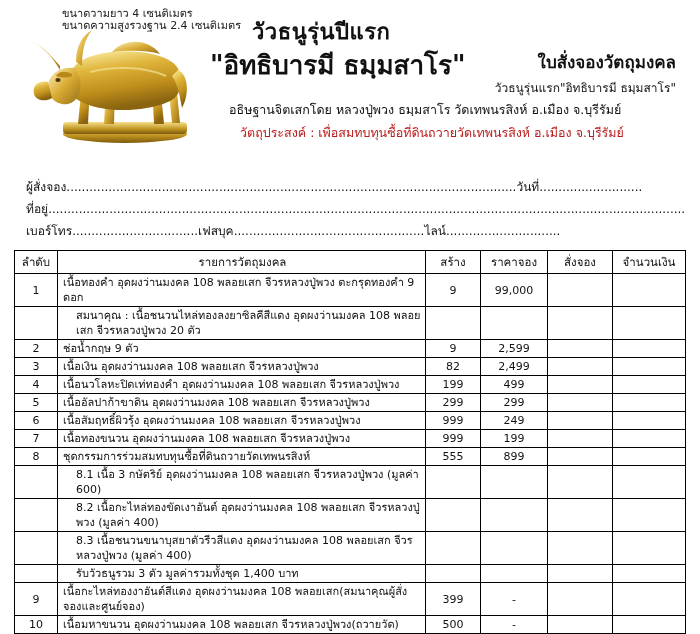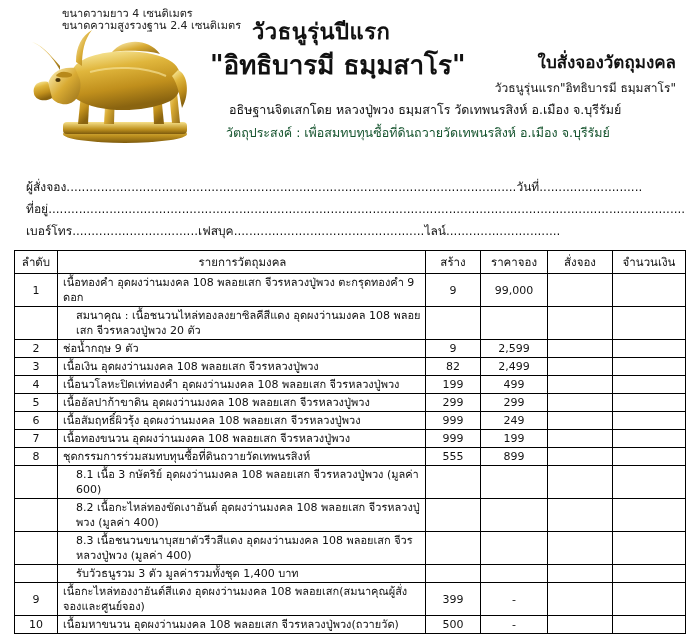--- a/index.html
+++ b/index.html
@@ -81,24 +81,24 @@
   .line-bless {
     position: absolute;
     left: 215px;
     top: 92px;
     font-size: 12.5px;
     color: #111;
     white-space: nowrap;
   }
   .line-purpose {
     position: absolute;
-    left: 212px;
+    left: 226px;
     top: 115px;
     font-size: 12.5px;
-    color: #14532d;
+    color: #b91c1c;
     white-space: nowrap;
   }
 
   
   .formlines {
     margin-top: 20px;
     padding-left: 12px;
     font-size: 12px;
     line-height: 22px;
     color: #111;

